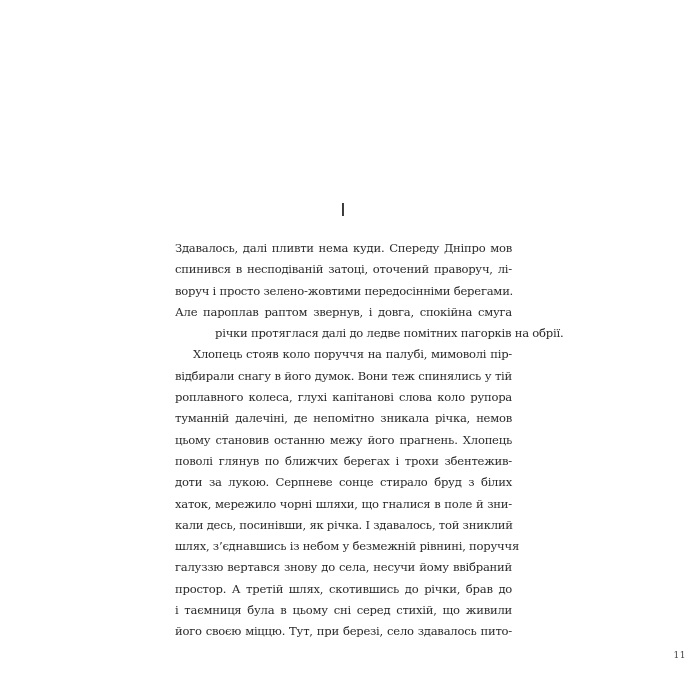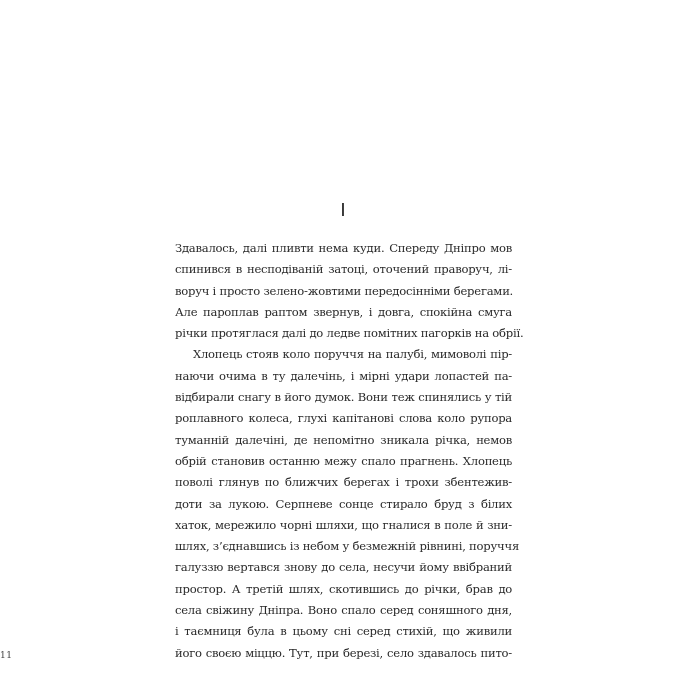--- a/index.html
+++ b/index.html
@@ -48,59 +48,59 @@
     }
     .line {
       display: block;
       white-space: nowrap;
       text-align: justify;
       text-align-last: justify;
       height: 21.3px;
     }
     .line.last {
       text-align-last: left;
+      margin-left: 40px;
     }
     .line.indent {
       padding-left: 18px;
     }
     .page-number {
       position: absolute;
       left: 0;
       width: 686px;
       top: 650px;
-      text-align: left;
+      text-align: right;
       font-family: "DejaVu Serif", serif;
       font-size: 9px;
       color: #444444;
       letter-spacing: 0.5px;
     }
   </style>
 </head>
 <body>
 
 <div class="page">
   <div class="chapter-heading">I</div>
 
   <div class="body-text">
     <span class="line">Здавалось, далі пливти нема куди. Спереду Дніпро мов</span>
     <span class="line">спинився в несподіваній затоці, оточений праворуч, лі-</span>
     <span class="line">воруч і просто зелено-жовтими передосінніми берегами.</span>
     <span class="line">Але пароплав раптом звернув, і довга, спокійна смуга</span>
     <span class="line last">річки протяглася далі до ледве помітних пагорків на обрії.</span>
     <span class="line indent">Хлопець стояв коло поруччя на палубі, мимоволі пір-</span>
-    <span class="line">наючи очима в ту далечінь, і мірні удари лопастей па-</span>
     <span class="line">відбирали снагу в його думок. Вони теж спинялись у тій</span>
     <span class="line">роплавного колеса, глухі капітанові слова коло рупора</span>
     <span class="line">туманній далечіні, де непомітно зникала річка, немов</span>
-    <span class="line">обрій становив останню межу спало прагнень. Хлопець</span>
+    <span class="line">цьому становив останню межу його прагнень. Хлопець</span>
     <span class="line">поволі глянув по ближчих берегах і трохи збентежив-</span>
     <span class="line">доти за лукою. Серпневе сонце стирало бруд з білих</span>
     <span class="line">хаток, мережило чорні шляхи, що гналися в поле й зни-</span>
+    <span class="line">кали десь, посинівши, як річка. І здавалось, той зниклий</span>
     <span class="line">шлях, з’єднавшись із небом у безмежній рівнині, поруччя</span>
     <span class="line">галуззю вертався знову до села, несучи йому ввібраний</span>
     <span class="line">простор. А третій шлях, скотившись до річки, брав до</span>
-    <span class="line">села свіжину Дніпра. Воно спало серед соняшного дня,</span>
     <span class="line">і таємниця була в цьому сні серед стихій, що живили</span>
     <span class="line">його своєю міццю. Тут, при березі, село здавалось пито-</span>
   </div>
 
   <div class="page-number">11</div>
 </div>
 
 </body></html>

